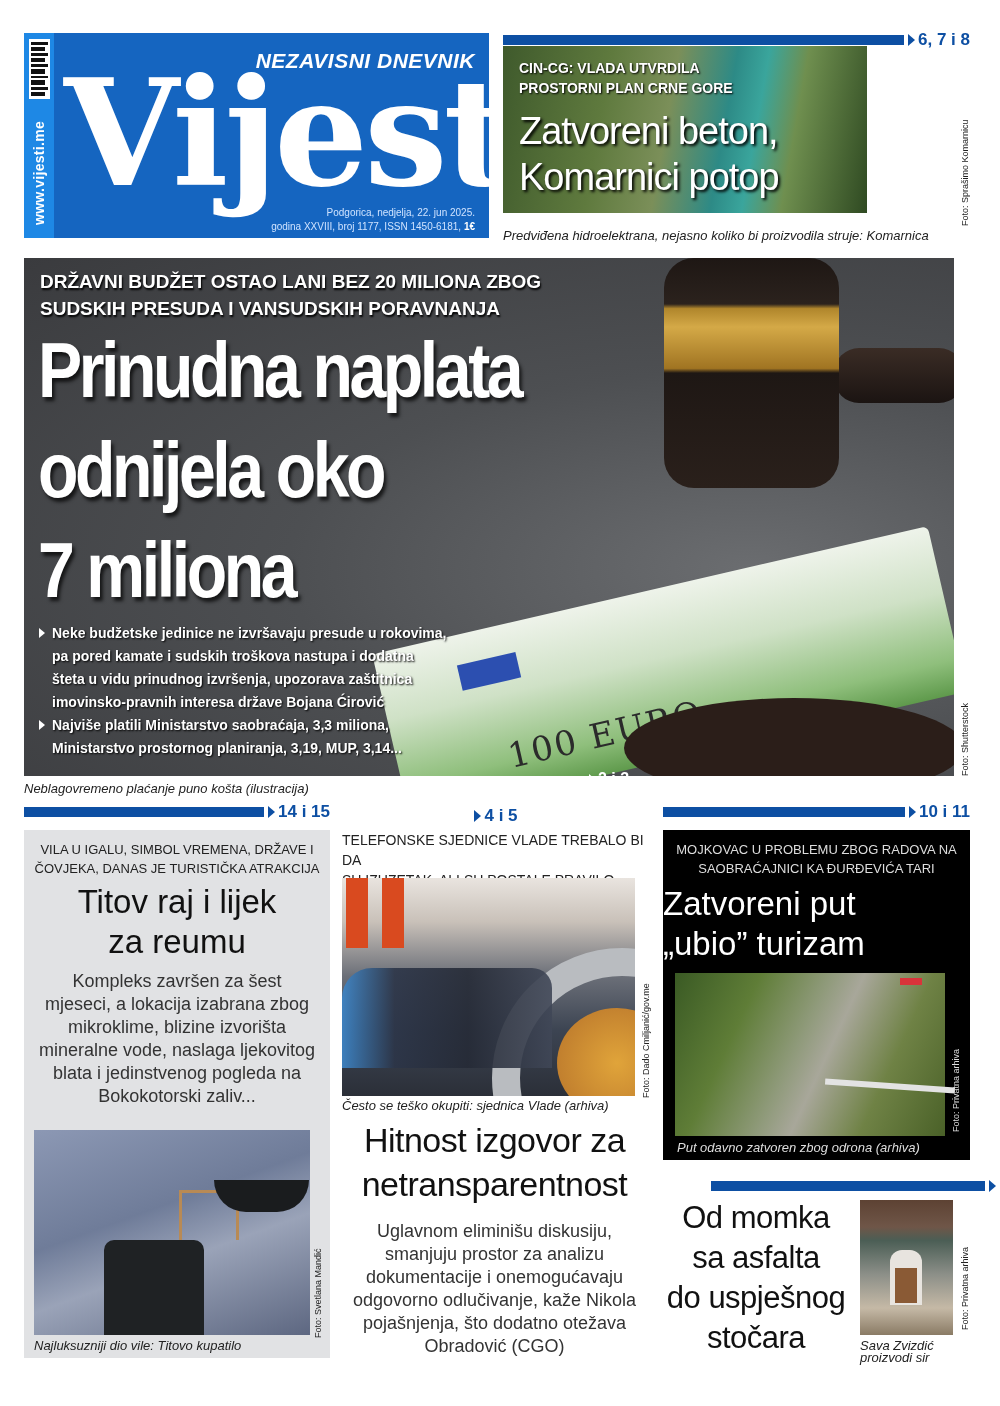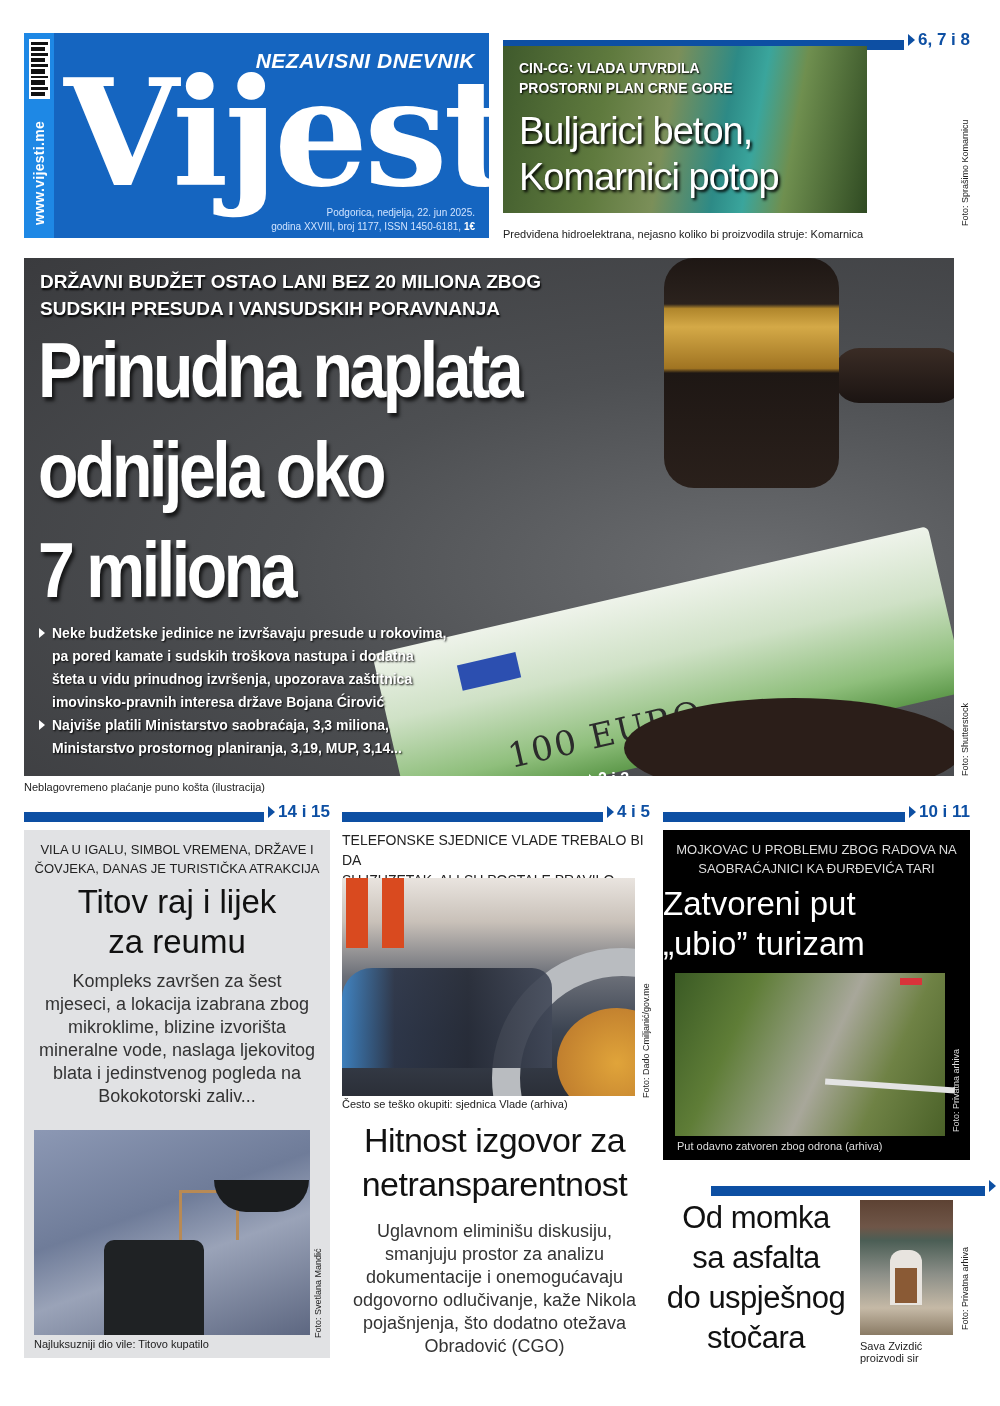--- a/index.html
+++ b/index.html
@@ -14,31 +14,31 @@
   .masthead .barcode { position: absolute; left: 5px; top: 6px; width: 21px; height: 60px; background: #fff; padding: 3px 2px; display: flex; flex-direction: column; gap: 2px; }
   .masthead .barcode i { display: block; background: #111; height: 3px; }
   .masthead .barcode i:nth-child(2n) { height: 5px; width: 80%; }
   .masthead .url { position: absolute; left: 15px; top: 140px; transform: translate(-50%, -50%) rotate(-90deg); white-space: nowrap; color: #fff; font-weight: bold; font-size: 14px; letter-spacing: 0.3px; }
   .masthead .tagline { position: absolute; right: 14px; top: 16px; color: #fff; font-style: italic; font-weight: 900; font-size: 21px; letter-spacing: 0.5px; }
   .masthead .logo { position: absolute; left: 40px; top: 0px; color: #fff; font-family: "DejaVu Serif", "Liberation Serif", serif; font-weight: bold; font-size: 148px; line-height: 200px; letter-spacing: -4px; }
   .masthead .dateline { position: absolute; right: 14px; top: 173px; color: #cfe3ff; font-size: 10px; text-align: right; line-height: 14px; }
   .masthead .dateline b { color: #fff; }
 
   
-  .rule { display: flex; align-items: flex-end; gap: 4px; }
+  .rule { display: flex; align-items: center; gap: 4px; }
   .rule .bar { flex: 1; height: 10px; background: #0d4fa3; }
   .rule .ref { color: #0d4fa3; font-weight: bold; font-size: 17px; display: flex; align-items: center; white-space: nowrap; }
   .rule .ref .tri { display: inline-block; width: 0; height: 0; border-top: 6px solid transparent; border-bottom: 6px solid transparent; border-left: 7px solid #0d4fa3; margin-right: 3px; }
 
   
   .teaser-top { left: 503px; top: 46px; width: 364px; height: 167px; overflow: hidden;
     background: linear-gradient(100deg, #3f5a2c 0%, #5f7a3e 28%, #7b8f59 45%, #2d8a86 60%, #3aa59c 68%, #6f8f4f 78%, #2f4a22 100%); }
   .teaser-top .kicker { position: absolute; left: 16px; top: 12px; color: #fff; font-weight: bold; font-size: 14px; line-height: 20px; text-shadow: 1px 1px 2px #000; }
   .teaser-top .headline { position: absolute; left: 16px; top: 62px; color: #fff; font-size: 38px; line-height: 46px; letter-spacing: -1px; text-shadow: 2px 2px 3px #000; }
-  .caption { font-size: 11px; color: #222; }
+  .caption { font-size: 13px; color: #222; font-style: italic; }
   .credit { position: absolute; font-size: 9px; color: #222; white-space: nowrap; transform-origin: left top; transform: rotate(-90deg); }
 
   
   .lead { left: 24px; top: 258px; width: 930px; height: 518px; overflow: hidden;
     background: radial-gradient(ellipse at 78% 60%, #6b6d70 0%, #4d4f52 45%, #3a3b3e 100%); }
   .lead .gavel-head { position: absolute; left: 640px; top: 0; width: 175px; height: 230px; border-radius: 30px;
     background: linear-gradient(180deg, #1e1714 0%, #2b221d 20%, #b0862c 22%, #d4a947 30%, #a07422 48%, #1e1714 50%, #2a201b 100%); }
   .lead .gavel-handle { position: absolute; left: 810px; top: 90px; width: 130px; height: 55px; border-radius: 25px; background: linear-gradient(180deg, #3a2c25, #1b1412); }
   .lead .money { position: absolute; left: 360px; top: 330px; width: 570px; height: 170px; transform: rotate(-13deg); border-radius: 6px;
     background: linear-gradient(180deg, #eef3ea 0%, #cfe1c6 40%, #8fbf7c 80%, #5f9a4c 100%); }
@@ -127,21 +127,21 @@
       <span class="tri"></span>
       <span>6, 7 i 8</span>
     </div>
 </div>
 <div class="abs teaser-top">
   <div class="kicker">
     <div>CIN-CG: VLADA UTVRDILA</div>
     <div>PROSTORNI PLAN CRNE GORE</div>
   </div>
   <div class="headline">
-    <div>Buljarici beton,</div>
+    <div>Zatvoreni beton,</div>
     <div>Komarnici potop</div>
   </div>
 </div>
 <div class="abs caption" style="left:503px; top:228px;">Predviđena hidroelektrana, nejasno koliko bi proizvodila struje: Komarnica</div>
 <div class="credit" style="left:960px; top:226px;">Foto: Sprašimo Komarnicu</div>
 
 <div class="abs lead">
   <div class="gavel-handle"></div>
   <div class="money">
     <div class="eu"></div>
@@ -176,21 +176,21 @@
 <div class="abs caption" style="left:24px; top:781px;">Neblagovremeno plaćanje puno košta (ilustracija)</div>
 <div class="credit" style="left:960px; top:776px;">Foto: Shutterstock</div>
 
 <div class="abs rule" style="left:24px; top:802px; width:306px;">
   <div class="bar"></div>
   <div class="ref">
       <span class="tri"></span>
       <span>14 i 15</span>
     </div>
 </div>
-<div class="abs rule" style="left:342px; top:802px; width:308px;">
+<div class="abs rule" style="left:342px; top:802px; width:308px;flex-direction:column;">
   <div class="bar"></div>
   <div class="ref">
       <span class="tri"></span>
       <span>4 i 5</span>
     </div>
 </div>
 <div class="abs rule" style="left:663px; top:802px; width:307px;">
   <div class="bar"></div>
   <div class="ref">
       <span class="tri"></span>

